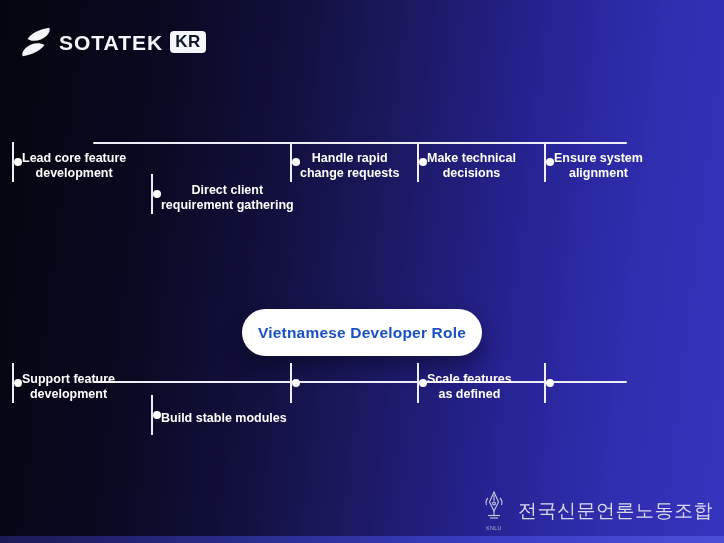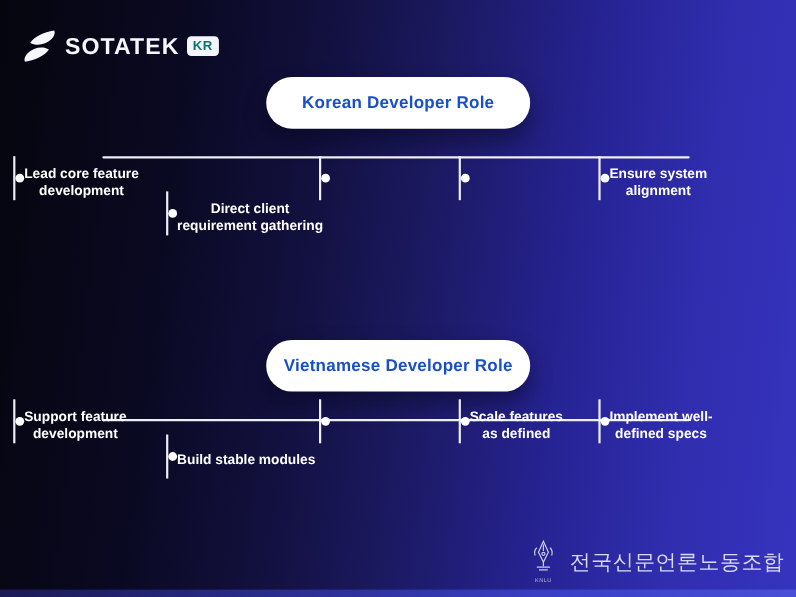--- a/index.html
+++ b/index.html
@@ -15,21 +15,21 @@
     background:linear-gradient(to right,#1b1a55,#3a3fc7 70%,#4a4fd8);
   }
 
   
   .brand{position:absolute;top:26px;left:20px;display:flex;align-items:center;gap:7px;}
   .brand .mark{width:32px;height:32px;}
   .brand .name{
     color:#f5f6fc;font-size:21px;font-weight:700;letter-spacing:1px;line-height:1;
   }
   .brand .badge{
-    background:#f5f6fc;color:#0f766e;font-size:12px;font-weight:800;
+    background:#f5f6fc;color:#0f172a;font-size:17px;font-weight:800;
     border-radius:4px;padding:2px 5px 2px 5px;letter-spacing:.5px;line-height:1.1;
   }
 
   
   .pill{
     position:absolute;left:50%;transform:translateX(-50%);
     width:240px;height:47px;background:#ffffff;border-radius:24px;
     display:flex;align-items:center;justify-content:center;
     box-shadow:0 10px 20px rgba(4,4,22,.45);
   }
@@ -69,23 +69,20 @@
 
   <div class="brand">
     <svg class="mark" viewBox="0 0 36 36" aria-hidden="true">
       <path d="M33 2 C22 3.5 12.5 8.5 8.5 14.5 C14.5 18.5 24.5 16.5 30 11 C33.2 7.8 34.2 4.4 33 2 Z" fill="#f5f6fc"></path>
       <path d="M3 34 C14 32.5 23.5 27.5 27.5 21.5 C21.5 17.5 11.5 19.5 6 25 C2.8 28.2 1.8 31.6 3 34 Z" fill="#f5f6fc"></path>
     </svg>
     <span class="name">SOTATEK</span>
     <span class="badge">KR</span>
   </div>
 
-  <div class="pill korean">
-    <span>Korean Developer Role</span>
-  </div>
 
   <div class="tree1">
     <div class="hline t1"></div>
 
     <div class="branch bx1">
       <div class="vline"></div>
       <div class="dot"></div>
       <div class="blabel">
         <span>Lead core feature</span>
           <span>development</span>
@@ -95,24 +92,32 @@
       <div class="vline"></div>
       <div class="dot"></div>
       <div class="blabel">
         <span>Direct client</span>
           <span>requirement gathering</span>
       </div>
     </div>
     <div class="branch bx3">
       <div class="vline"></div>
       <div class="dot"></div>
+      <div class="blabel">
+        <span>Handle rapid</span>
+          <span>change requests</span>
+      </div>
     </div>
     <div class="branch bx4">
       <div class="vline"></div>
       <div class="dot"></div>
+      <div class="blabel">
+        <span>Make technical</span>
+          <span>decisions</span>
+      </div>
     </div>
     <div class="branch bx5">
       <div class="vline"></div>
       <div class="dot"></div>
       <div class="blabel">
         <span>Ensure system</span>
           <span>alignment</span>
       </div>
     </div>
   </div>
@@ -148,24 +153,20 @@
       <div class="vline"></div>
       <div class="dot"></div>
       <div class="blabel">
         <span>Scale features</span>
           <span>as defined</span>
       </div>
     </div>
     <div class="branch bx5">
       <div class="vline"></div>
       <div class="dot"></div>
-      <div class="blabel">
-        <span>Implement well-</span>
-          <span>defined specs</span>
-      </div>
     </div>
   </div>
 
   <div class="footer">
     <div class="knlu">
       <svg width="24" height="34" viewBox="0 0 24 34" aria-hidden="true">
         <g stroke="#c9cbe4" stroke-width="1.1" fill="none">
           <path d="M12 2 L16.5 12 L12 21 L7.5 12 Z"></path>
           <line x1="12" y1="5" x2="12" y2="11"></line>
           <circle cx="12" cy="13.5" r="1.4"></circle>

